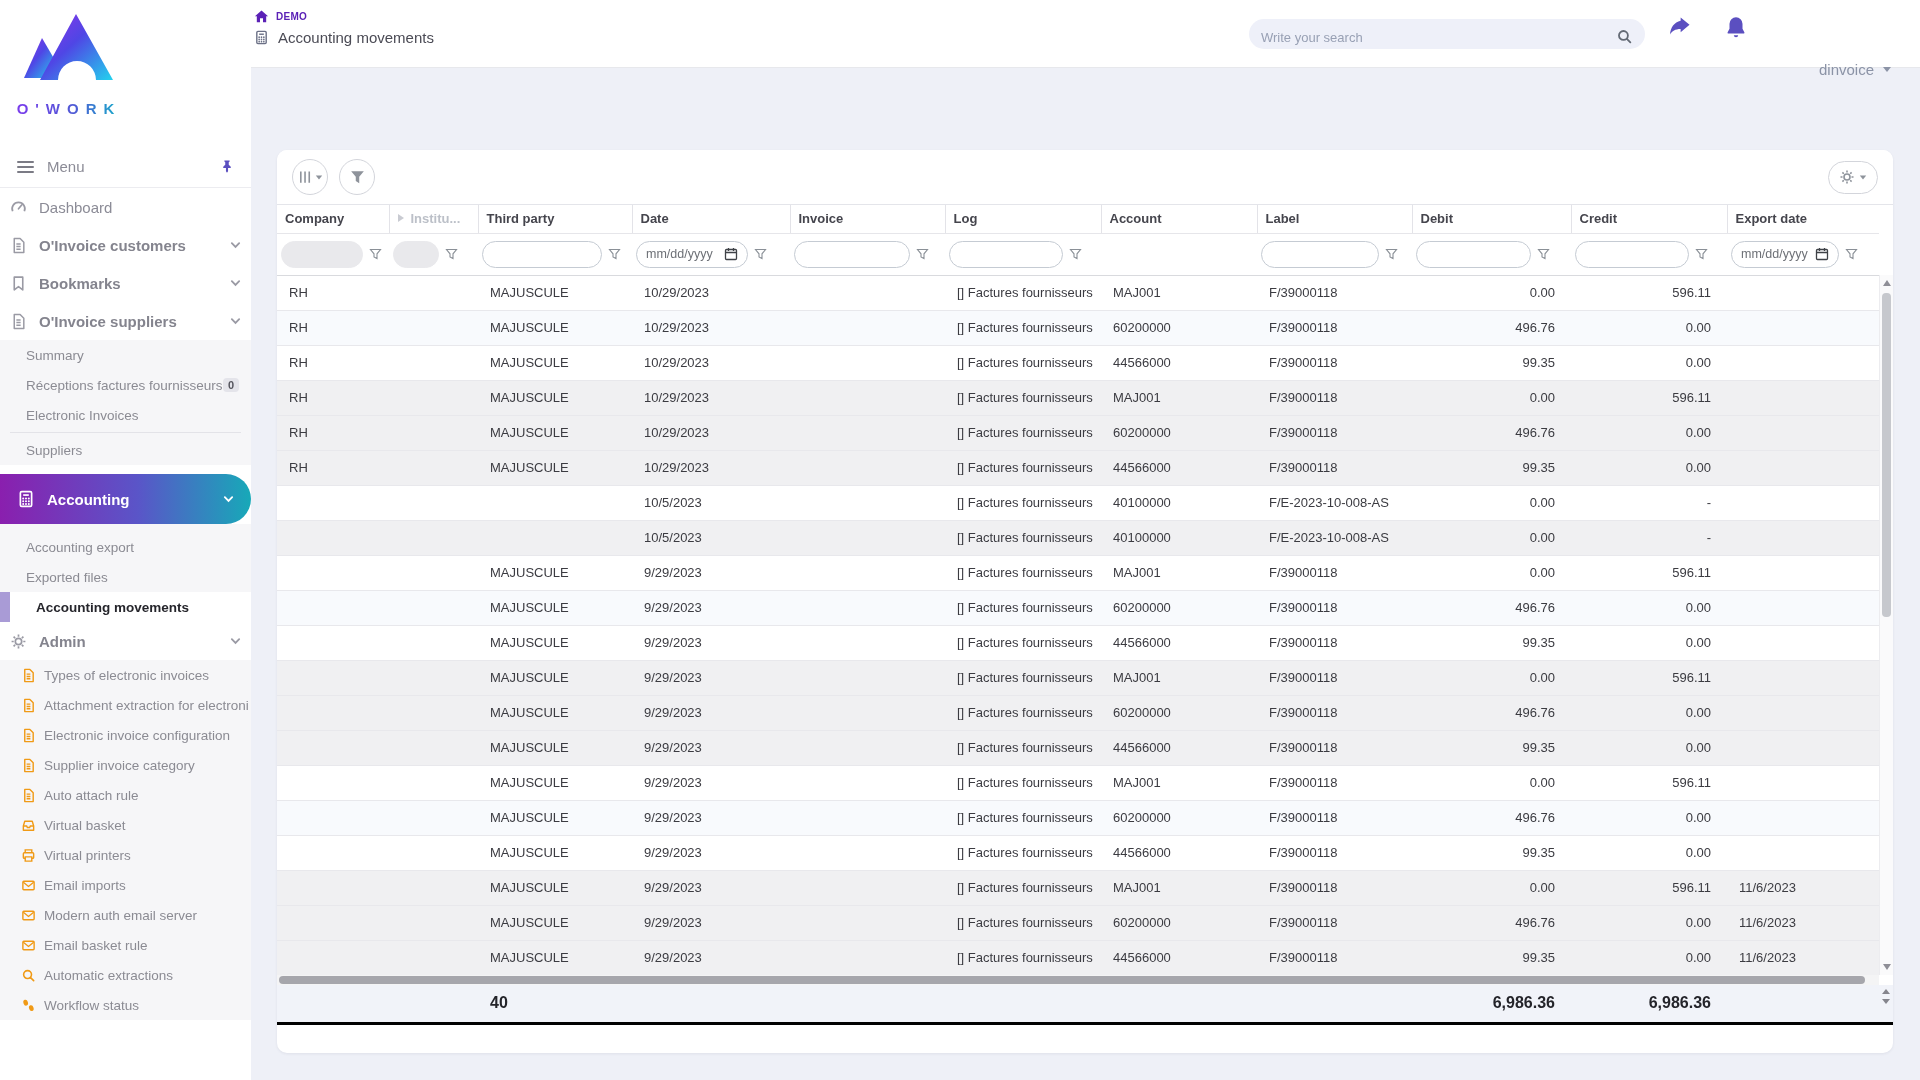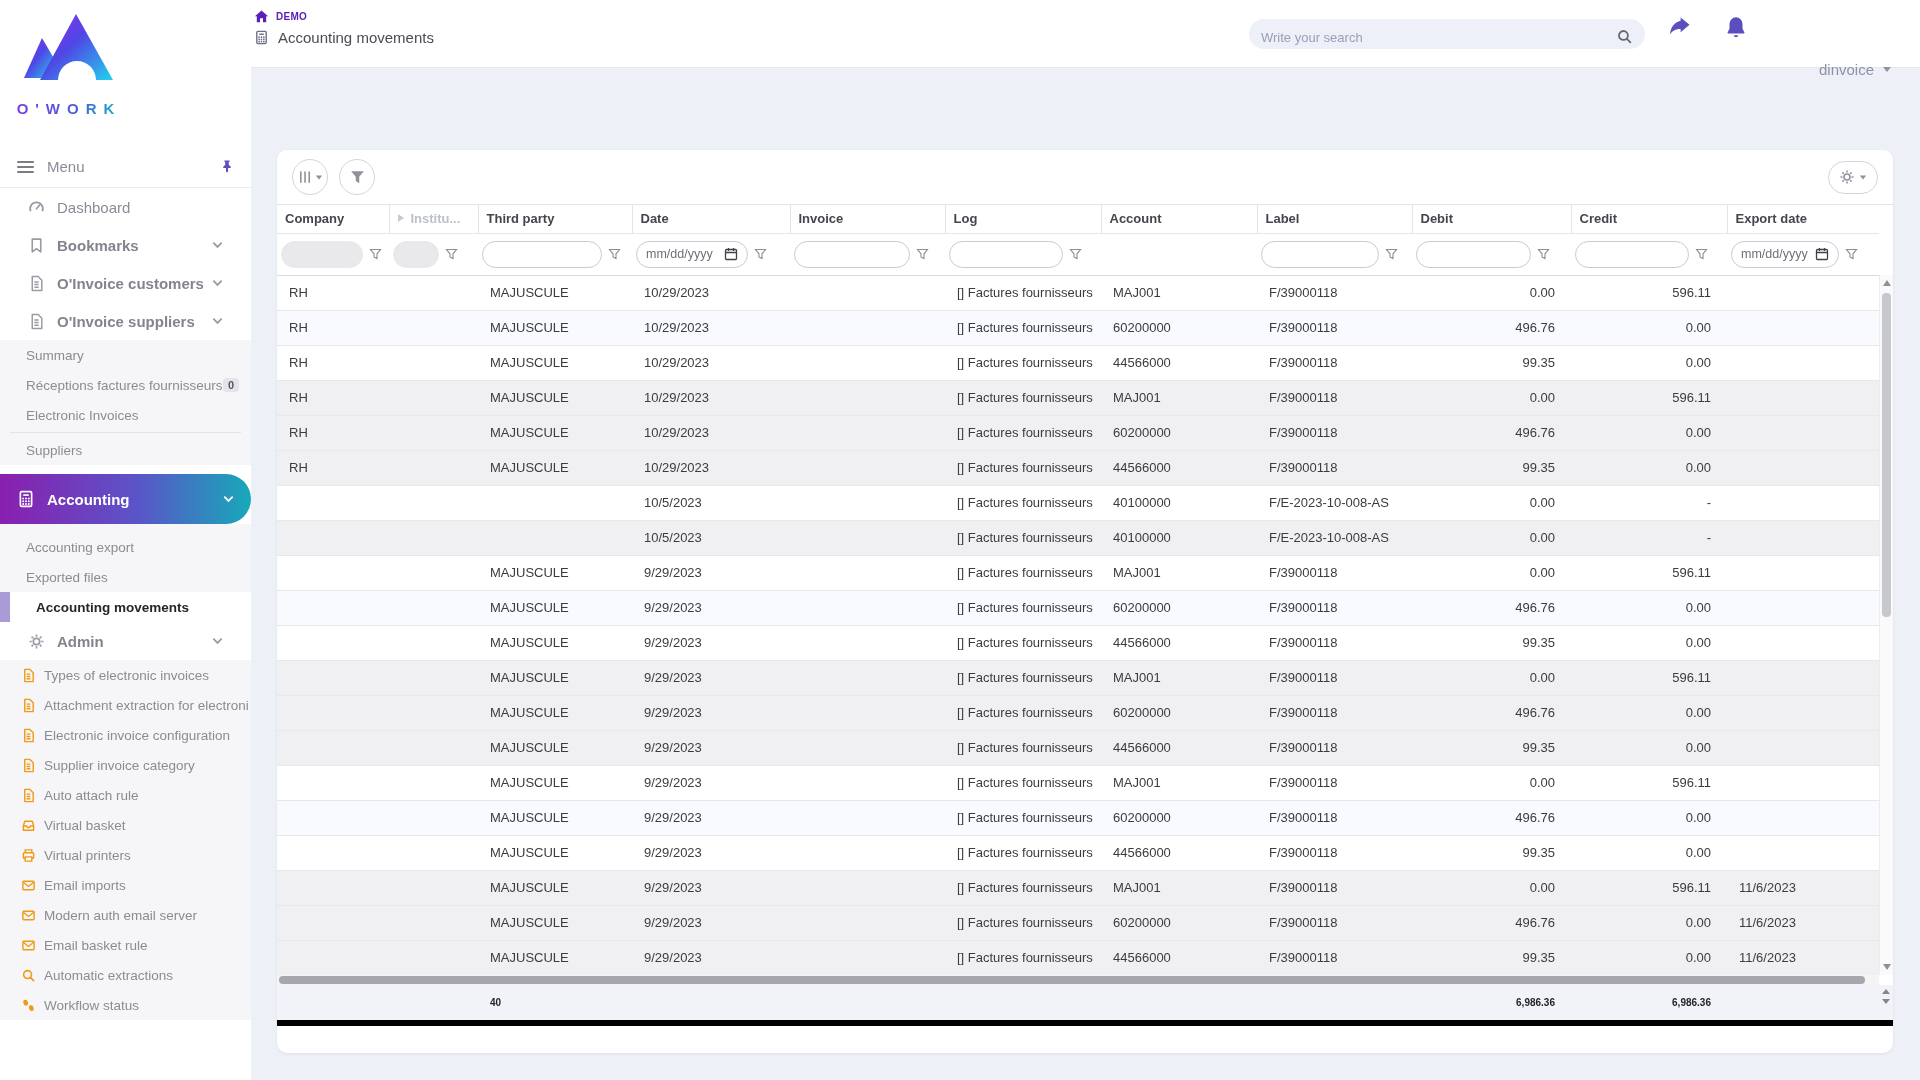--- a/index.html
+++ b/index.html
@@ -14,21 +14,21 @@
     font-size:15px; font-weight:bold; letter-spacing:7px;
     background:linear-gradient(90deg,#7c3aed,#4f5bd5 55%,#11b3c9);
     -webkit-background-clip:text; background-clip:text; color:transparent; }
   .menu-row { height:42px; display:flex; align-items:center; padding:0 17px;
     border-bottom:1px solid #ececf0; color:#83838d; }
   .hamburger { width:17px; display:flex; flex-direction:column; gap:3px; }
   .hamburger i { display:block; height:2px; background:#7b7b85; border-radius:1px; }
   .menu-label { margin-left:13px; font-size:15px; color:#8b8b96; }
   .pin { margin-left:auto; color:#5b4fc0; }
 
-  .nav-item { height:38px; display:flex; align-items:center; padding:0 28px; color:#9a9aa4; cursor:pointer; }
+  .nav-item { height:38px; display:flex; align-items:center; padding:0 10px; color:#9a9aa4; cursor:pointer; }
   .nav-item .ni-label { margin-left:12px; font-size:15px; color:#8b8b96; }
   .nav-item.semibold .ni-label { font-weight:bold; color:#84848e; }
   .nav-item .chev { margin-left:auto; color:#9a9aa4; }
 
   .sub-block { background:#f6f6f8; }
   .sub-item { height:30px; display:flex; align-items:center; padding:0 12px 0 26px;
     font-size:13.5px; color:#8b8b93; cursor:pointer; white-space:nowrap; overflow:hidden; }
   .sub-divider { height:1px; background:#e3e3e8; margin:2px 10px; }
   .badge { margin-left:auto; background:#e4e4ea; color:#55555e; font-size:11px; font-weight:bold;
     border-radius:4px; padding:1px 5px; }
@@ -116,21 +116,21 @@
   .vscroll { position:absolute; top:125px; right:0; width:14px; height:700px; background:#fafafb;
     border-left:1px solid #ececef; }
   .vthumb { position:absolute; left:2px; top:18px; width:9px; height:324px; background:#c6c8cd; border-radius:4px; cursor:pointer; }
   .arr { position:absolute; left:3px; width:0; height:0; border-left:4px solid transparent; border-right:4px solid transparent; }
   .arr.up { top:5px; border-bottom:6px solid #8f8f97; }
   .arr.down { bottom:5px; border-top:6px solid #8f8f97; }
   .hscroll { position:absolute; top:825px; left:0; width:1602px; height:10px; background:#f4f4f5; }
   .hthumb { position:absolute; left:2px; top:1px; width:1586px; height:8px; background:#a6a6ac; border-radius:4px; cursor:pointer; }
 
   .totals { position:absolute; top:835px; left:0; width:1616px; height:31px; }
-  .totals td { height:38px; background:#f1f3f9; border-bottom:6px solid #000000; font-size:10px;
+  .totals td { height:38px; background:#f1f3f9; border-bottom:3px solid #000000; font-size:16px;
     font-weight:bold; color:#24242a; padding-left:12px; white-space:nowrap; }
   .totals td.num { text-align:right; padding-right:16px; padding-left:0; }
   .mini-arrows { position:absolute; right:3px; top:839px; display:flex; flex-direction:column; gap:5px; align-items:center; }
   .mini-arrows .m-up { width:0;height:0;border-left:4px solid transparent;border-right:4px solid transparent;border-bottom:5px solid #85858d; }
   .mini-arrows .m-down { width:0;height:0;border-left:4px solid transparent;border-right:4px solid transparent;border-top:5px solid #85858d; }
 
   .rows-footer { position:absolute; top:866px; left:0; right:0; height:37px; display:flex; align-items:center;
     padding-left:18px; border-radius:0 0 10px 10px; background:#fff; }
   .rows-footer .rf-label { font-size:13px; color:#8d8d97; }
   .rows-footer .rf-count { font-size:13px; font-weight:bold; color:#26262b; margin-left:7px; }
@@ -174,35 +174,35 @@
 
   <div class="nav-item">
     <svg class="ni-icon" width="17" height="17" viewBox="0 0 16 16" fill="none" stroke="currentColor" stroke-width="1.6">
         <path d="M2.5 11.5a6 6 0 1 1 11 0"></path>
         <path d="M8 9.2 11 5.6" stroke-linecap="round"></path>
       </svg>
     <span class="ni-label">Dashboard</span>
   </div>
 
   <div class="nav-item semibold">
-    <svg class="ni-icon" width="17" height="17" viewBox="0 0 16 16" fill="none" stroke="currentColor" stroke-width="1.5">
-        <path d="M4 2h8v12l-4-3-4 3z" stroke-linejoin="round"></path>
-      </svg>
-    <span class="ni-label">Bookmarks</span>
-    <svg class="chev" width="11" height="8" viewBox="0 0 12 8" fill="none" stroke="currentColor" stroke-width="2" stroke-linecap="round">
-        <path d="m2 2 4 4 4-4"></path>
-      </svg>
-  </div>
-
-  <div class="nav-item semibold">
     <svg class="ni-icon" width="17" height="17" viewBox="0 0 16 16" fill="none" stroke="currentColor" stroke-width="1.4">
         <path d="M4 1.5h5.5L13 5v9.5H4z" stroke-linejoin="round"></path>
         <path d="M6 6.5h4M6 9h4M6 11.5h4"></path>
       </svg>
     <span class="ni-label">O'Invoice customers</span>
+    <svg class="chev" width="11" height="8" viewBox="0 0 12 8" fill="none" stroke="currentColor" stroke-width="2" stroke-linecap="round">
+        <path d="m2 2 4 4 4-4"></path>
+      </svg>
+  </div>
+
+  <div class="nav-item semibold">
+    <svg class="ni-icon" width="17" height="17" viewBox="0 0 16 16" fill="none" stroke="currentColor" stroke-width="1.5">
+        <path d="M4 2h8v12l-4-3-4 3z" stroke-linejoin="round"></path>
+      </svg>
+    <span class="ni-label">Bookmarks</span>
     <svg class="chev" width="11" height="8" viewBox="0 0 12 8" fill="none" stroke="currentColor" stroke-width="2" stroke-linecap="round">
         <path d="m2 2 4 4 4-4"></path>
       </svg>
   </div>
 
   <div class="nav-item semibold">
     <svg class="ni-icon" width="17" height="17" viewBox="0 0 16 16" fill="none" stroke="currentColor" stroke-width="1.4">
         <path d="M4 1.5h5.5L13 5v9.5H4z" stroke-linejoin="round"></path>
         <path d="M6 6.5h4M6 9h4M6 11.5h4"></path>
       </svg>

